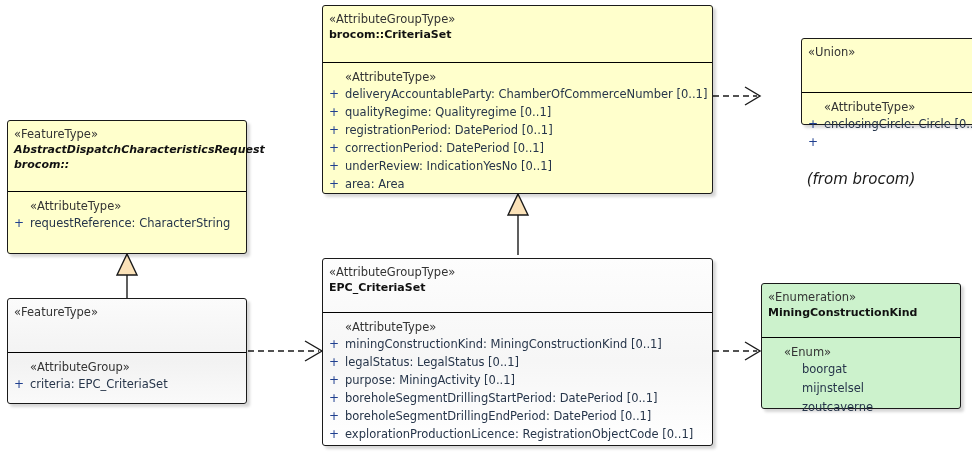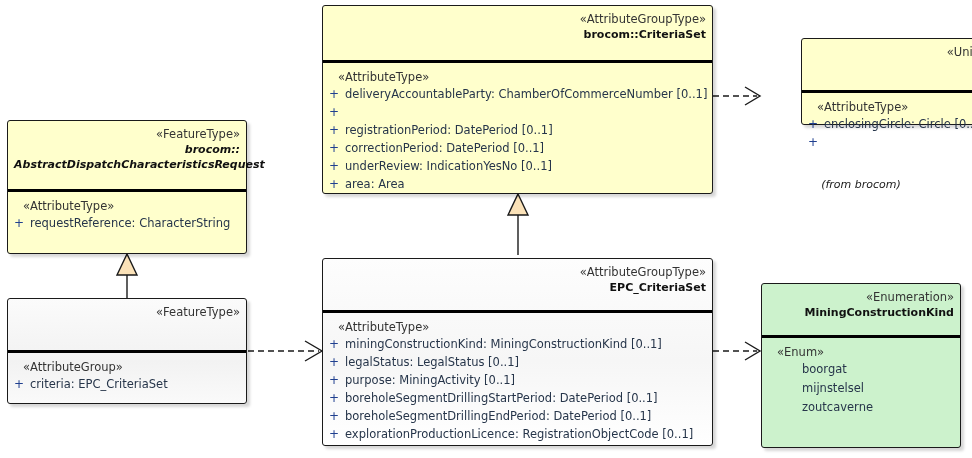--- a/index.html
+++ b/index.html
@@ -20,23 +20,23 @@
   .uml-box.yellow{background:#ffffcc;}
   .uml-box.white{
     background:linear-gradient(to bottom,#fdfdfd 0%,#f6f6f6 55%,#ffffff 100%);
   }
   .uml-box.grey{
     background:linear-gradient(to bottom,#fbfbfb 0%,#f2f2f2 60%,#fafafa 100%);
   }
   .uml-box.green{background:#ccf2cc;}
 
   .box-header{
-    text-align:right;
+    text-align:left;
     padding:6px 6px 5px 6px;
-    border-bottom:3px solid #000000;
+    border-bottom:1px solid #000000;
     box-sizing:border-box;
   }
   .stereo{
     display:block;
     font-size:11.5px;
     color:#333333;
     line-height:15px;
     white-space:nowrap;
   }
   .clsname{
@@ -49,21 +49,21 @@
   }
   .clsname.italic{font-style:italic;}
   .box-body{
     padding:6px 0 6px 0;
     box-sizing:border-box;
   }
   .grp-stereo{
     font-size:11.5px;
     color:#333333;
     line-height:16px;
-    padding-left:15px;
+    padding-left:22px;
     white-space:nowrap;
   }
   .attr-row{
     display:flex;
     align-items:baseline;
     line-height:18px;
     white-space:nowrap;
   }
   .attr-vis{
     width:22px;
@@ -78,26 +78,25 @@
   }
   .enum-lit{
     font-size:11.5px;
     color:#26354a;
     line-height:19px;
     padding-left:40px;
     white-space:nowrap;
   }
   .from-note{
     position:absolute;
-    font-size:11px;
+    font-size:15px;
     font-style:italic;
     color:#1a1a1a;
     white-space:nowrap;
     text-align:center;
-    margin-top:8px;
   }
   svg.conn{
     position:absolute;left:0;top:0;width:972px;height:458px;
     overflow:visible;pointer-events:none;
   }
 </style>
 </head>
 <body>
 
 <svg class="conn" viewBox="0 0 972 458">
@@ -134,20 +133,21 @@
     <span class="clsname">brocom::CriteriaSet</span>
   </div>
   <div class="box-body">
     <div class="grp-stereo">«AttributeType»</div>
     <div class="attr-row">
       <span class="attr-vis">+</span>
       <span class="attr-text">deliveryAccountableParty: ChamberOfCommerceNumber [0..1]</span>
     </div>
     <div class="attr-row">
       <span class="attr-vis">+</span>
+      <span class="attr-text">qualityRegime: Qualityregime [0..1]</span>
     </div>
     <div class="attr-row">
       <span class="attr-vis">+</span>
       <span class="attr-text">registrationPeriod: DatePeriod [0..1]</span>
     </div>
     <div class="attr-row">
       <span class="attr-vis">+</span>
       <span class="attr-text">correctionPeriod: DatePeriod [0..1]</span>
     </div>
     <div class="attr-row">
@@ -174,22 +174,22 @@
     <div class="attr-row">
       <span class="attr-vis">+</span>
     </div>
   </div>
 </div>
 <div class="from-note" style="left:761px;top:170px;width:200px;">(from brocom)</div>
 
 <div class="uml-box yellow" style="left:7px;top:120px;width:240px;height:134px;">
   <div class="box-header" style="height:71px;">
     <span class="stereo">«FeatureType»</span>
+    <span class="clsname italic">AbstractDispatchCharacteristicsRequest</span>
     <span class="clsname italic">brocom::</span>
-    <span class="clsname italic">AbstractDispatchCharacteristicsRequest</span>
   </div>
   <div class="box-body">
     <div class="grp-stereo">«AttributeType»</div>
     <div class="attr-row">
       <span class="attr-vis">+</span>
       <span class="attr-text">requestReference: CharacterString</span>
     </div>
   </div>
 </div>
 
@@ -233,21 +233,21 @@
       <span class="attr-vis">+</span>
       <span class="attr-text">boreholeSegmentDrillingEndPeriod: DatePeriod [0..1]</span>
     </div>
     <div class="attr-row">
       <span class="attr-vis">+</span>
       <span class="attr-text">explorationProductionLicence: RegistrationObjectCode [0..1]</span>
     </div>
   </div>
 </div>
 
-<div class="uml-box green" style="left:761px;top:283px;width:200px;height:165px;">
+<div class="uml-box green" style="left:761px;top:283px;width:200px;height:126px;">
   <div class="box-header" style="height:54px;">
     <span class="stereo">«Enumeration»</span>
     <span class="clsname">MiningConstructionKind</span>
   </div>
   <div class="box-body">
     <div class="grp-stereo">«Enum»</div>
     <div class="enum-lit">boorgat</div>
     <div class="enum-lit">mijnstelsel</div>
     <div class="enum-lit">zoutcaverne</div>
   </div>

